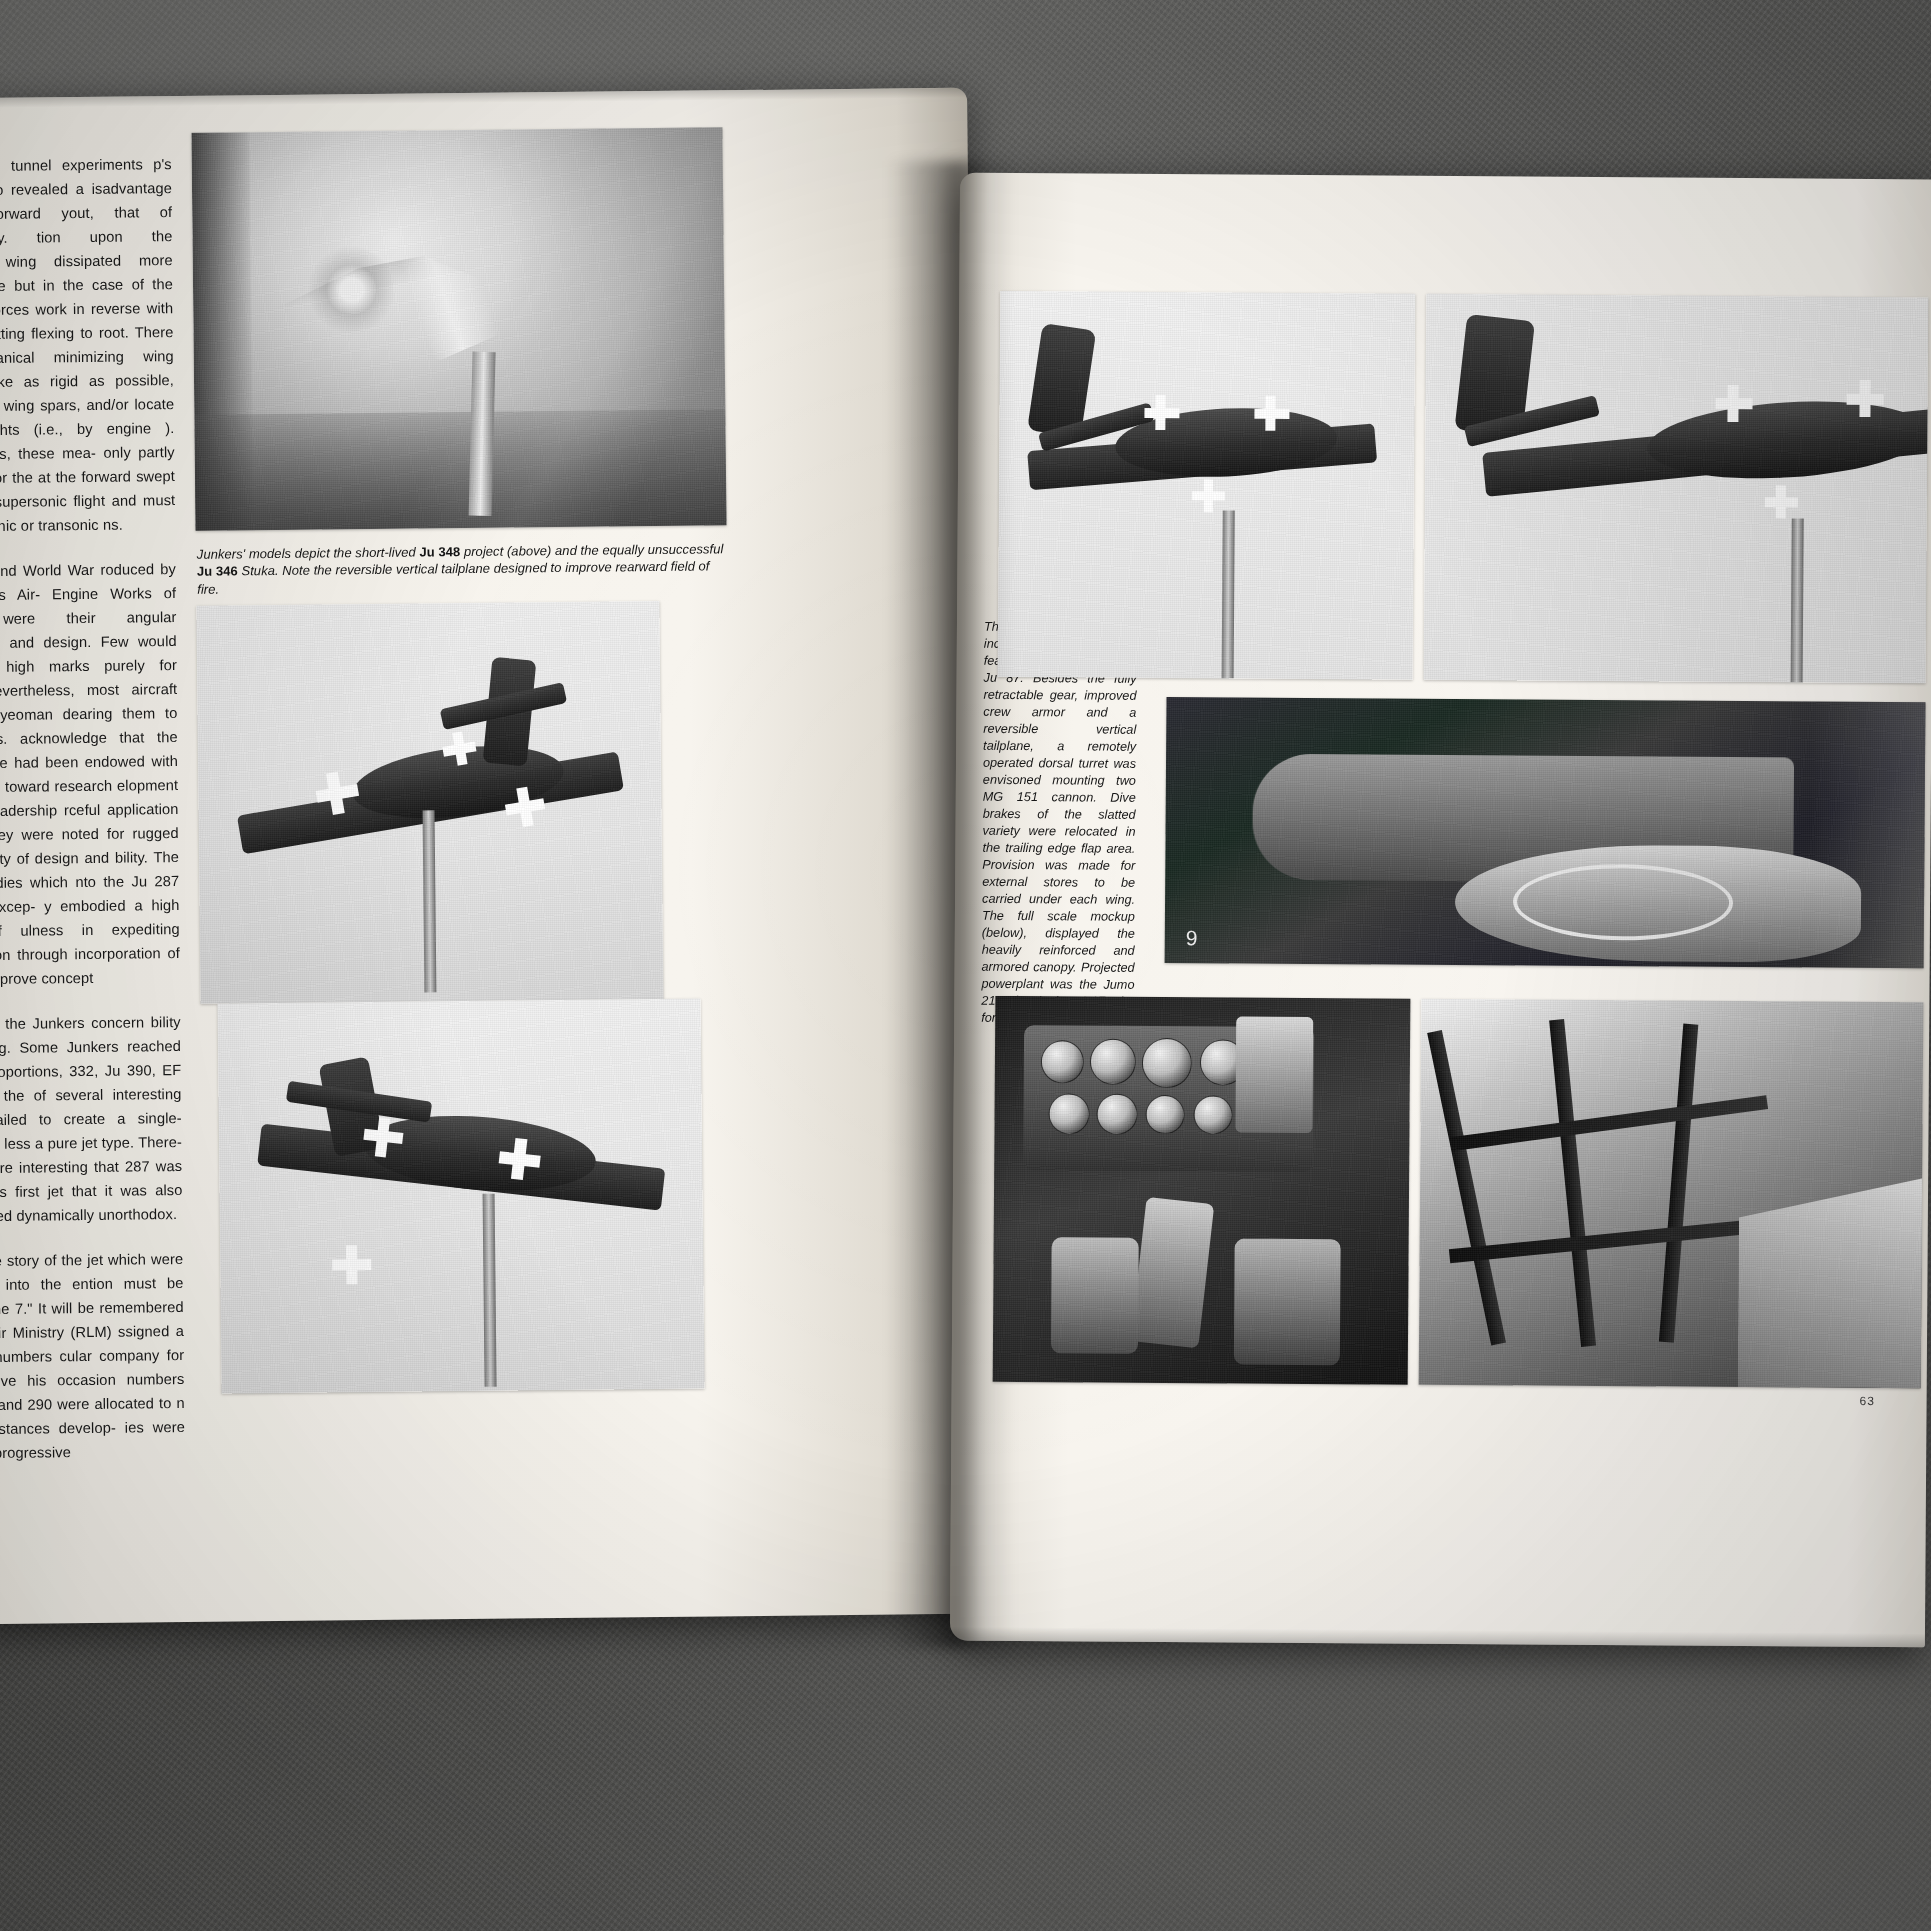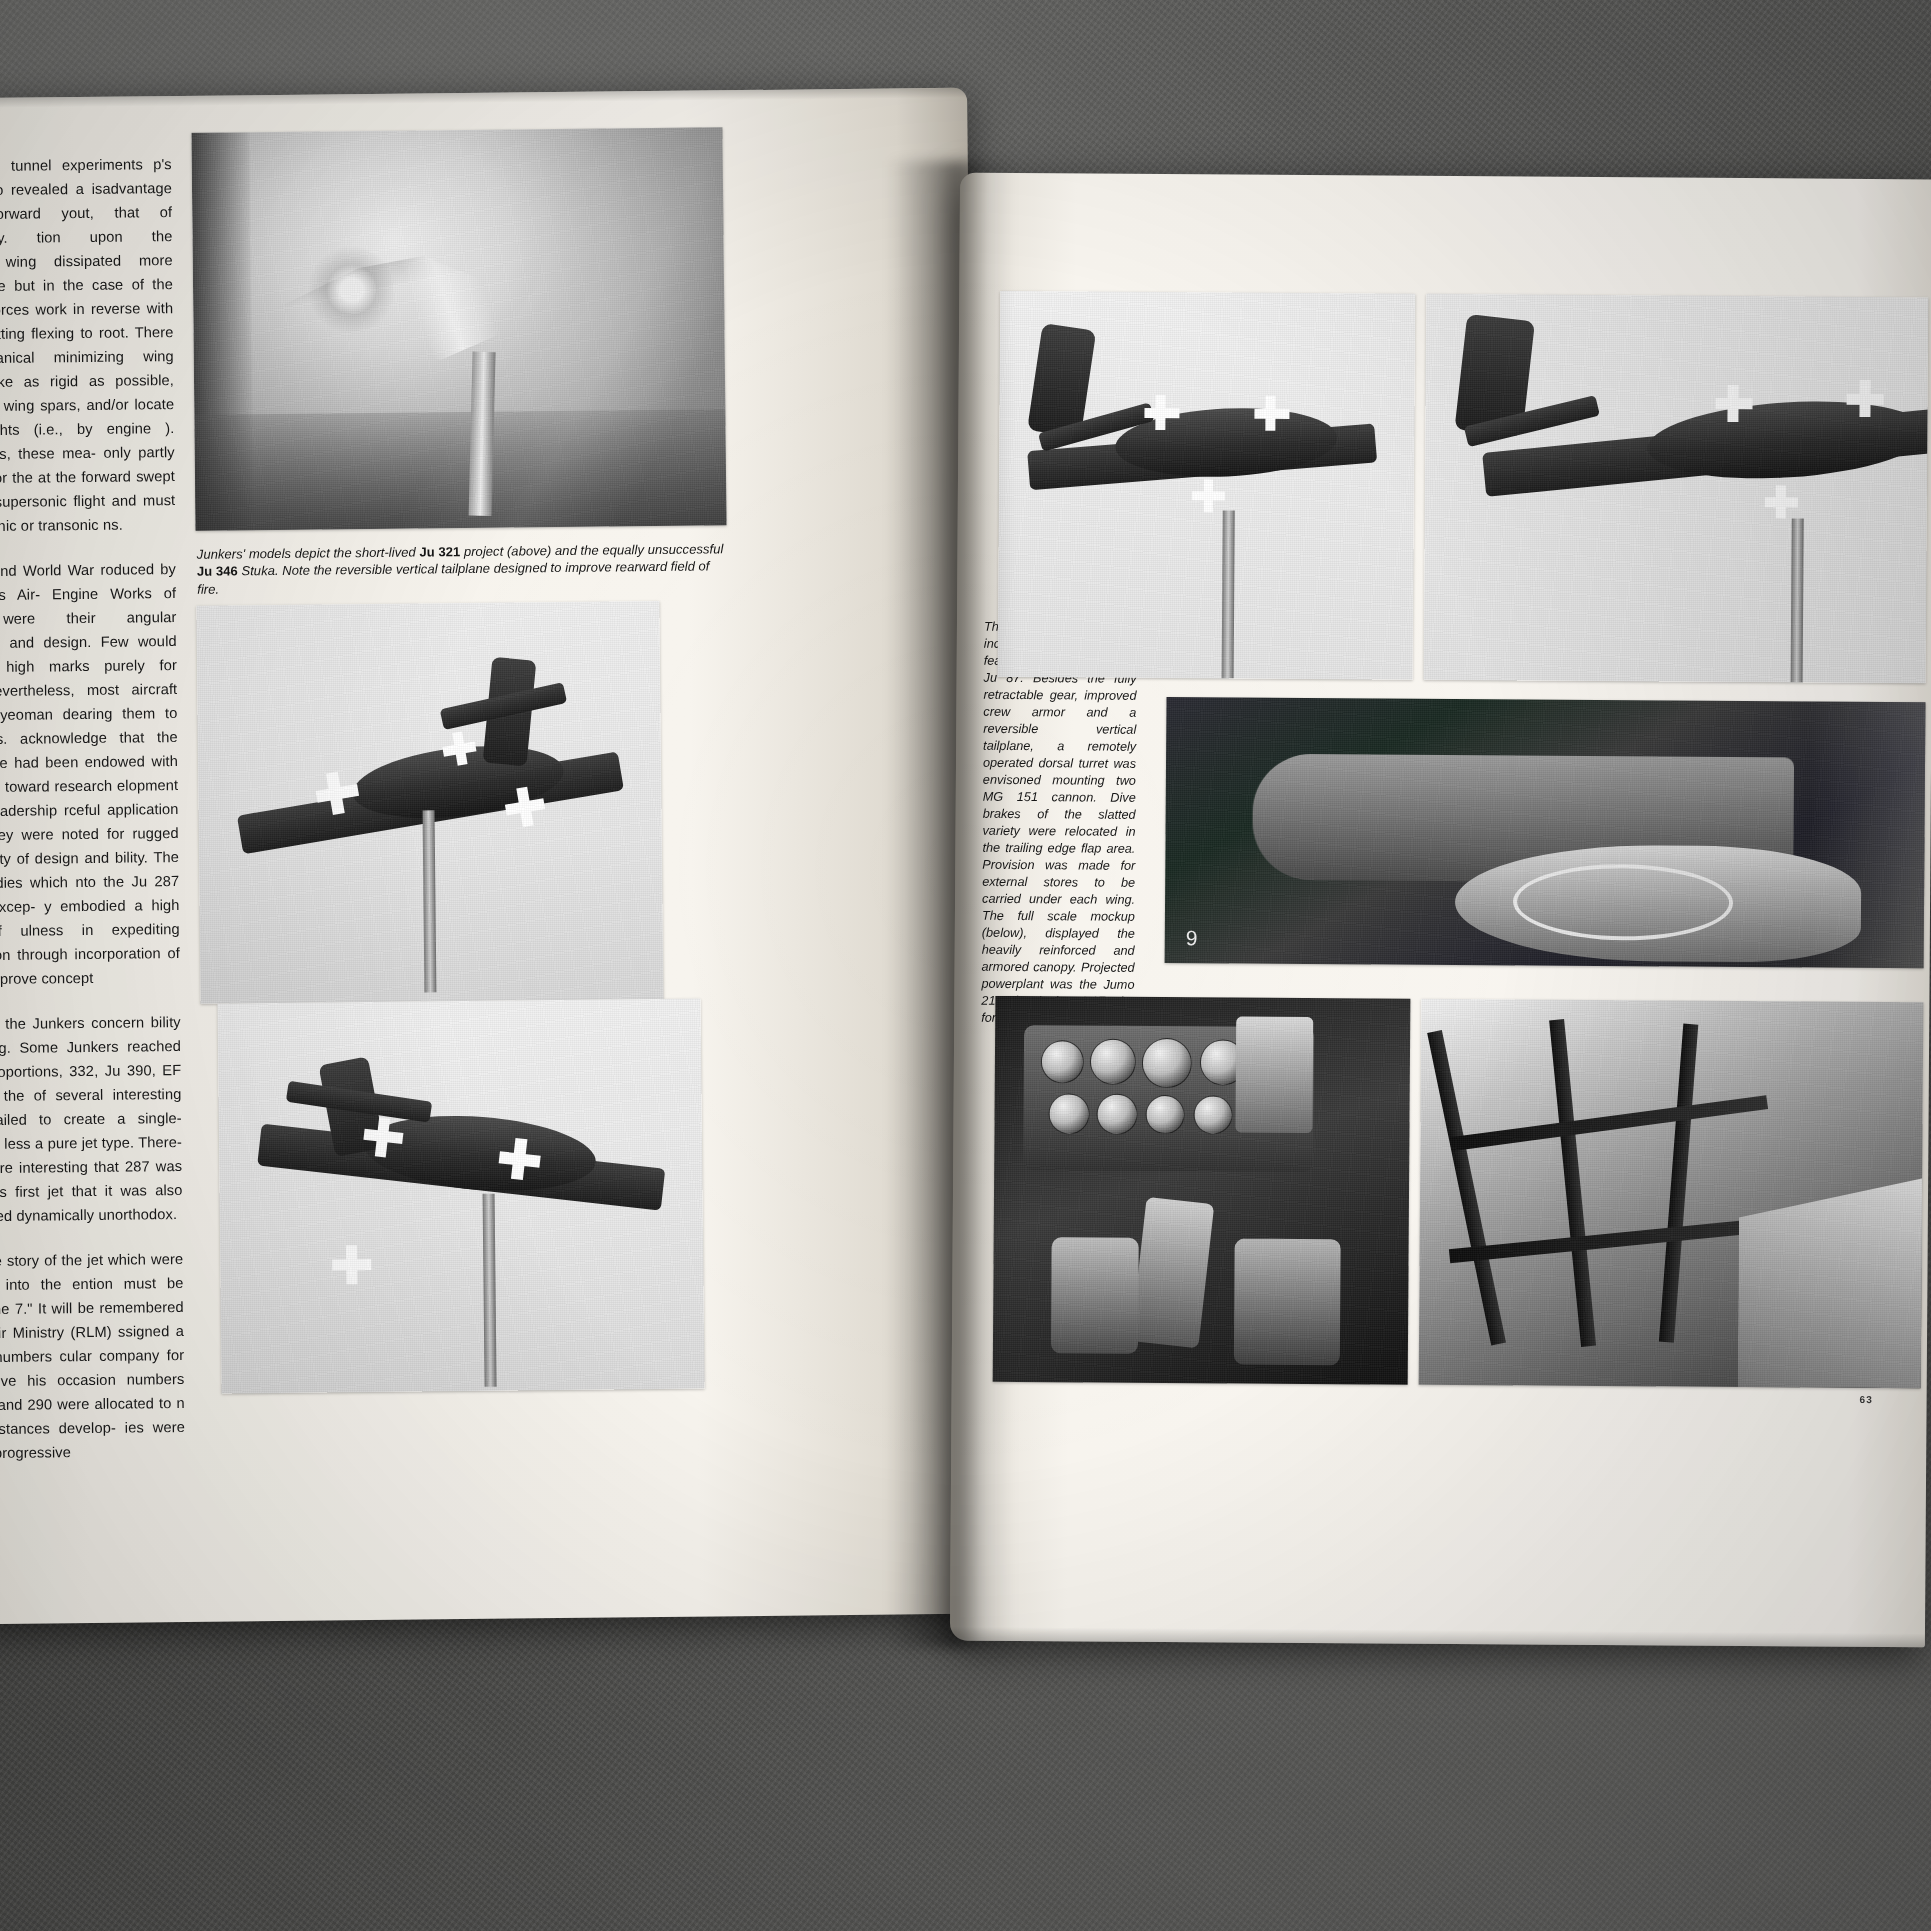--- a/index.html
+++ b/index.html
@@ -244,24 +244,23 @@
   }
 
   .glare {
     position:absolute; inset:0;
     background: linear-gradient(118deg, rgba(255,255,255,0.0) 55%, rgba(255,255,255,0.10) 72%, rgba(255,255,255,0.0) 86%);
     pointer-events:none;
   }
 
   .pagenum {
     position: absolute;
-    font-size: 10px;
+    font-size: 12px;
     color: #3a3a3a;
     letter-spacing: 1px;
-    font-weight: bold;
   }
 
   .cockpit-dial {
     position:absolute;
     border-radius:50%;
     background: radial-gradient(circle at 35% 30%, #f3f3f3 0%, #bdbdbd 45%, #474747 80%, #1d1d1d 100%);
     border: 1.9px solid rgba(20,20,20,0.8);
   }
   .frame-bar {
     position:absolute;
@@ -289,21 +288,21 @@
         <div class="wall-l"></div>
         <div class="floor"></div>
         <div class="plane"></div>
         <div class="prop"></div>
         <div class="strut"></div>
         <div class="noise"></div>
         <div class="glare"></div>
       </div>
 
       <div id="caption-strip">
-        <span>Junkers' models depict the short-lived </span><b>Ju 321</b><span> project (above) and the equally unsuccessful </span><b>Ju 346</b><span> Stuka. Note the reversible vertical tailplane designed to improve rearward field of fire.</span>
+        <span>Junkers' models depict the short-lived </span><b>Ju 348</b><span> project (above) and the equally unsuccessful </span><b>Ju 346</b><span> Stuka. Note the reversible vertical tailplane designed to improve rearward field of fire.</span>
       </div>
 
       <div class="photo model-dark" id="photo-mid">
         <div class="wing" style="left:39px; top:180px; width:386px; height:39px; transform:rotate(-9deg); border-radius:5.8px;"></div>
         <div class="fuse" style="left:154px; top:145px; width:212px; height:68px; transform:rotate(-6deg);"></div>
         <div class="wing" style="left:290px; top:56px; width:44px; height:106px; transform:rotate(6deg); border-radius:7.7px;"></div>
         <div class="wing" style="left:243px; top:93px; width:126px; height:21px; transform:rotate(-12deg); border-radius:4.8px;"></div>
         <div class="cross" style="left:118px; top:183px; width:42px; height:11.6px; transform:rotate(-9deg);"></div>
         <div class="cross" style="left:131px; top:168px; width:11.6px; height:42px; transform:rotate(-9deg);"></div>
         <div class="cross" style="left:307px; top:199px; width:39px; height:10.6px; transform:rotate(-9deg);"></div>

